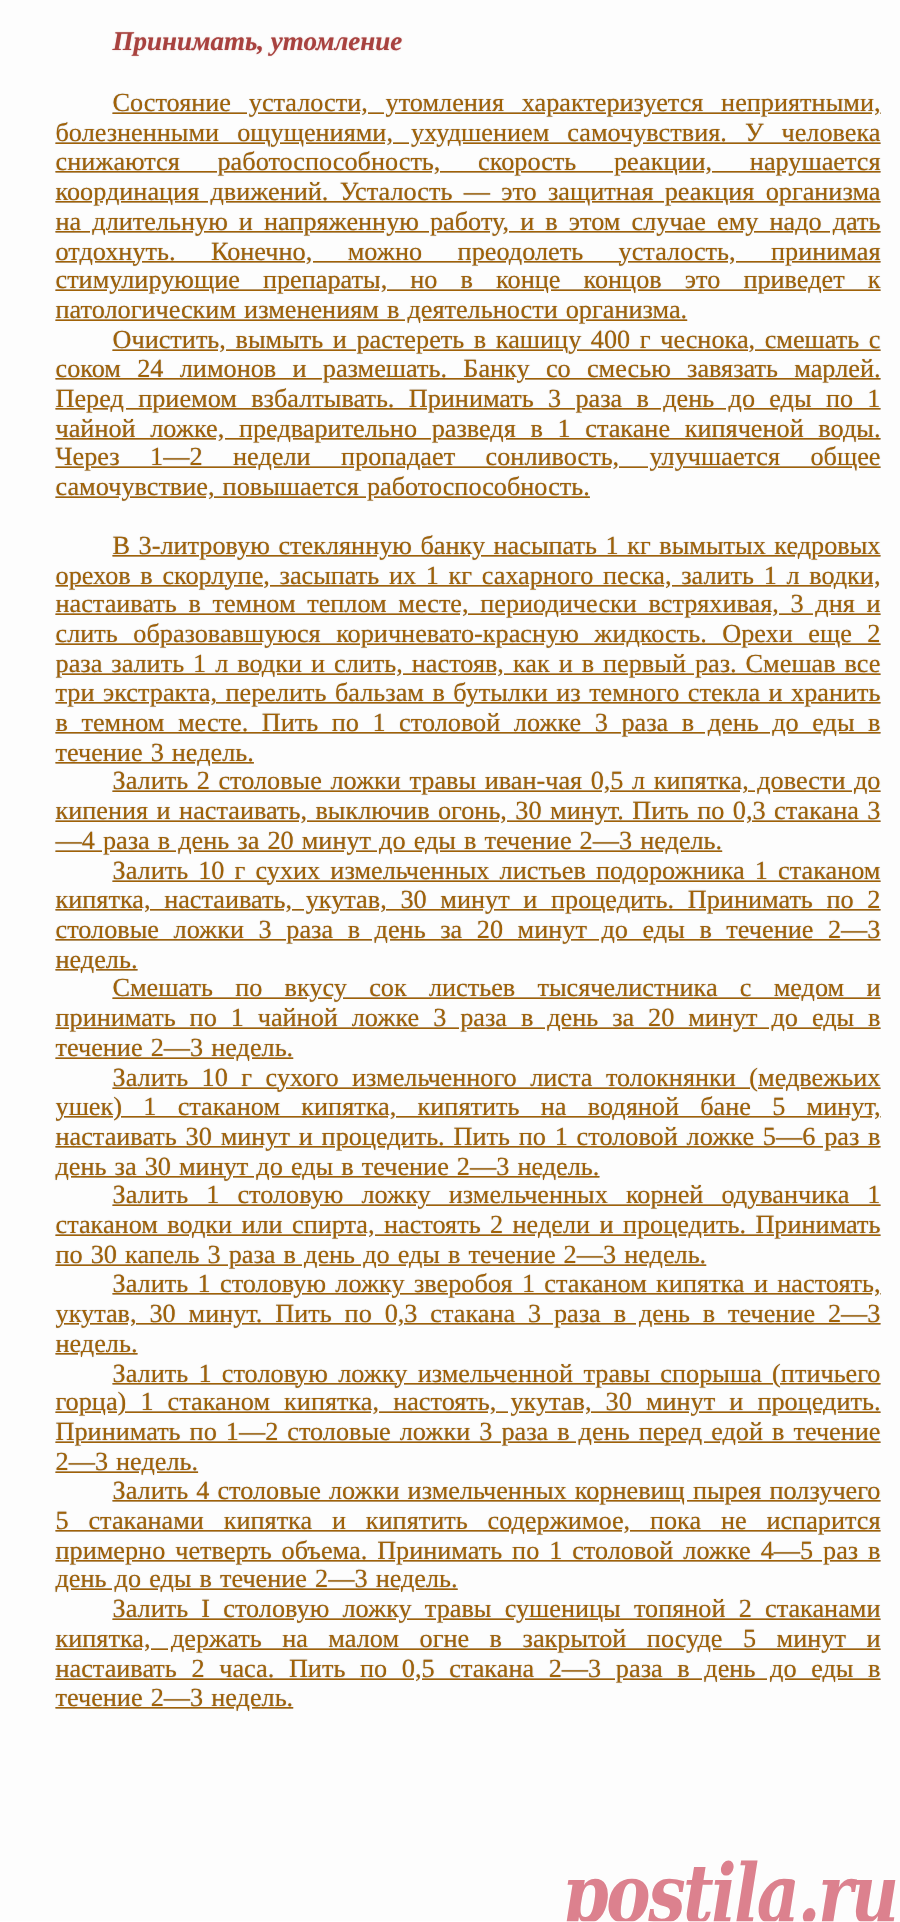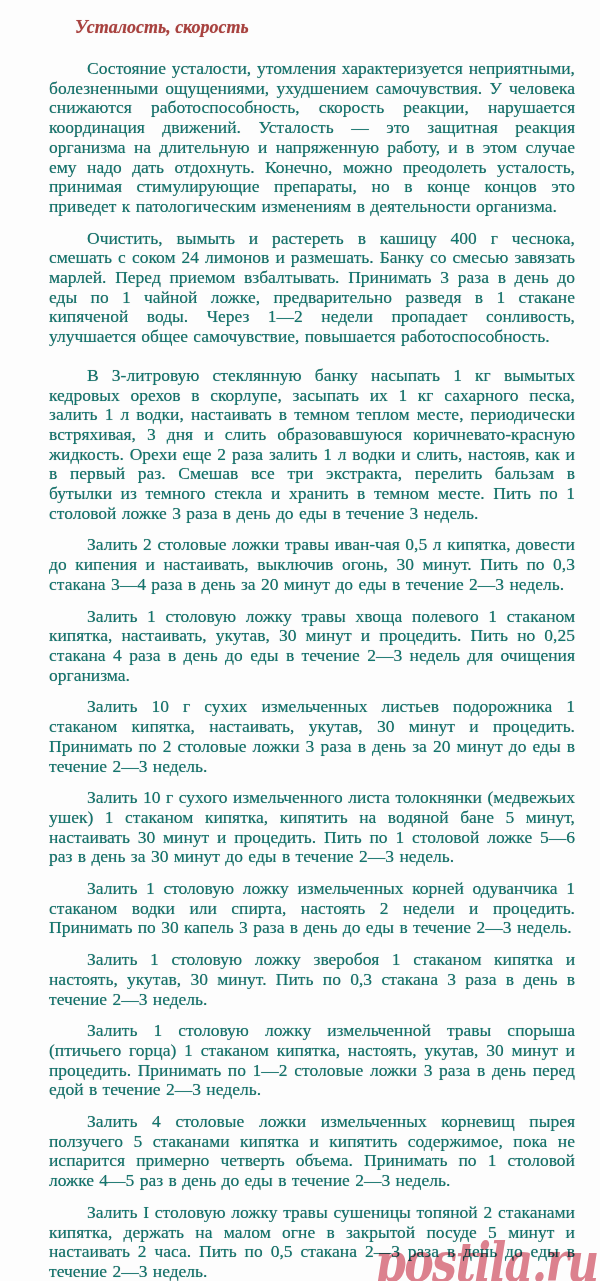--- a/index.html
+++ b/index.html
@@ -24,28 +24,29 @@
   .doc-title {
     margin: 0 0 21px 38px;
     font-size: 18px;
     line-height: 22px;
     font-style: italic;
     font-weight: 600;
     color: #a8423f;
     text-shadow: 0 0 0.8px rgba(168, 66, 63, 0.55);
   }
   .content p {
-    margin: 12px;
+    margin: 0;
     font-size: 17.5px;
     line-height: 19.7px;
     text-align: justify;
     text-indent: 38px;
-    color: #0f766e;
+    color: #a16207;
     text-shadow: 0 0 0.7px rgba(40, 40, 40, 0.5);
     word-spacing: 1px;
+    text-decoration: underline;
   }
   .content p.gap {
     margin-top: 19px;
   }
   .watermark {
     position: absolute;
     right: 2px;
     bottom: -13px;
     font-family: "DejaVu Serif", serif;
     font-style: italic;
@@ -59,27 +60,27 @@
     transform-origin: right bottom;
     white-space: nowrap;
     pointer-events: none;
   }
 </style>
 </head>
 <body>
 
 <div class="page">
   <div class="content">
-    <h1 class="doc-title">Усталость, скорость</h1>
+    <h1 class="doc-title">Принимать, утомление</h1>
     <p>Состояние усталости, утомления характеризуется неприятными, болезненными ощущениями, ухудшением самочувствия. У человека снижаются работоспособность, скорость реакции, нарушается координация движений. Усталость — это защитная реакция организма на длительную и напряженную работу, и в этом случае ему надо дать отдохнуть. Конечно, можно преодолеть усталость, принимая стимулирующие препараты, но в конце концов это приведет к патологическим изменениям в деятельности организма.</p>
     <p>Очистить, вымыть и растереть в кашицу 400 г чеснока, смешать с соком 24 лимонов и размешать. Банку со смесью завязать марлей. Перед приемом взбалтывать. Принимать 3 раза в день до еды по 1 чайной ложке, предварительно разведя в 1 стакане кипяченой воды. Через 1—2 недели пропадает сонливость, улучшается общее самочувствие, повышается работоспособность.</p>
     <p class="gap">В 3-литровую стеклянную банку насыпать 1 кг вымытых кедровых орехов в скорлупе, засыпать их 1 кг сахарного песка, залить 1 л водки, настаивать в темном теплом месте, периодически встряхивая, 3 дня и слить образовавшуюся коричневато-красную жидкость. Орехи еще 2 раза залить 1 л водки и слить, настояв, как и в первый раз. Смешав все три экстракта, перелить бальзам в бутылки из темного стекла и хранить в темном месте. Пить по 1 столовой ложке 3 раза в день до еды в течение 3 недель.</p>
     <p>Залить 2 столовые ложки травы иван-чая 0,5 л кипятка, довести до кипения и настаивать, выключив огонь, 30 минут. Пить по 0,3 стакана 3—4 раза в день за 20 минут до еды в течение 2—3 недель.</p>
-    <p>Залить 1 столовую ложку травы хвоща полевого 1 стаканом кипятка, настаивать, укутав, 30 минут и процедить. Пить но 0,25 стакана 4 раза в день до еды в течение 2—3 недель для очищения организма.</p>
     <p>Залить 10 г сухих измельченных листьев подорожника 1 стаканом кипятка, настаивать, укутав, 30 минут и процедить. Принимать по 2 столовые ложки 3 раза в день за 20 минут до еды в течение 2—3 недель.</p>
+    <p>Смешать по вкусу сок листьев тысячелистника с медом и принимать по 1 чайной ложке 3 раза в день за 20 минут до еды в течение 2—3 недель.</p>
     <p>Залить 10 г сухого измельченного листа толокнянки (медвежьих ушек) 1 стаканом кипятка, кипятить на водяной бане 5 минут, настаивать 30 минут и процедить. Пить по 1 столовой ложке 5—6 раз в день за 30 минут до еды в течение 2—3 недель.</p>
     <p>Залить 1 столовую ложку измельченных корней одуванчика 1 стаканом водки или спирта, настоять 2 недели и процедить. Принимать по 30 капель 3 раза в день до еды в течение 2—3 недель.</p>
     <p>Залить 1 столовую ложку зверобоя 1 стаканом кипятка и настоять, укутав, 30 минут. Пить по 0,3 стакана 3 раза в день в течение 2—3 недель.</p>
     <p>Залить 1 столовую ложку измельченной травы спорыша (птичьего горца) 1 стаканом кипятка, настоять, укутав, 30 минут и процедить. Принимать по 1—2 столовые ложки 3 раза в день перед едой в течение 2—3 недель.</p>
     <p>Залить 4 столовые ложки измельченных корневищ пырея ползучего 5 стаканами кипятка и кипятить содержимое, пока не испарится примерно четверть объема. Принимать по 1 столовой ложке 4—5 раз в день до еды в течение 2—3 недель.</p>
     <p>Залить I столовую ложку травы сушеницы топяной 2 стаканами кипятка, держать на малом огне в закрытой посуде 5 минут и настаивать 2 часа. Пить по 0,5 стакана 2—3 раза в день до еды в течение 2—3 недель.</p>
   </div>
   <div class="watermark">postila.ru</div>
 </div>
 

